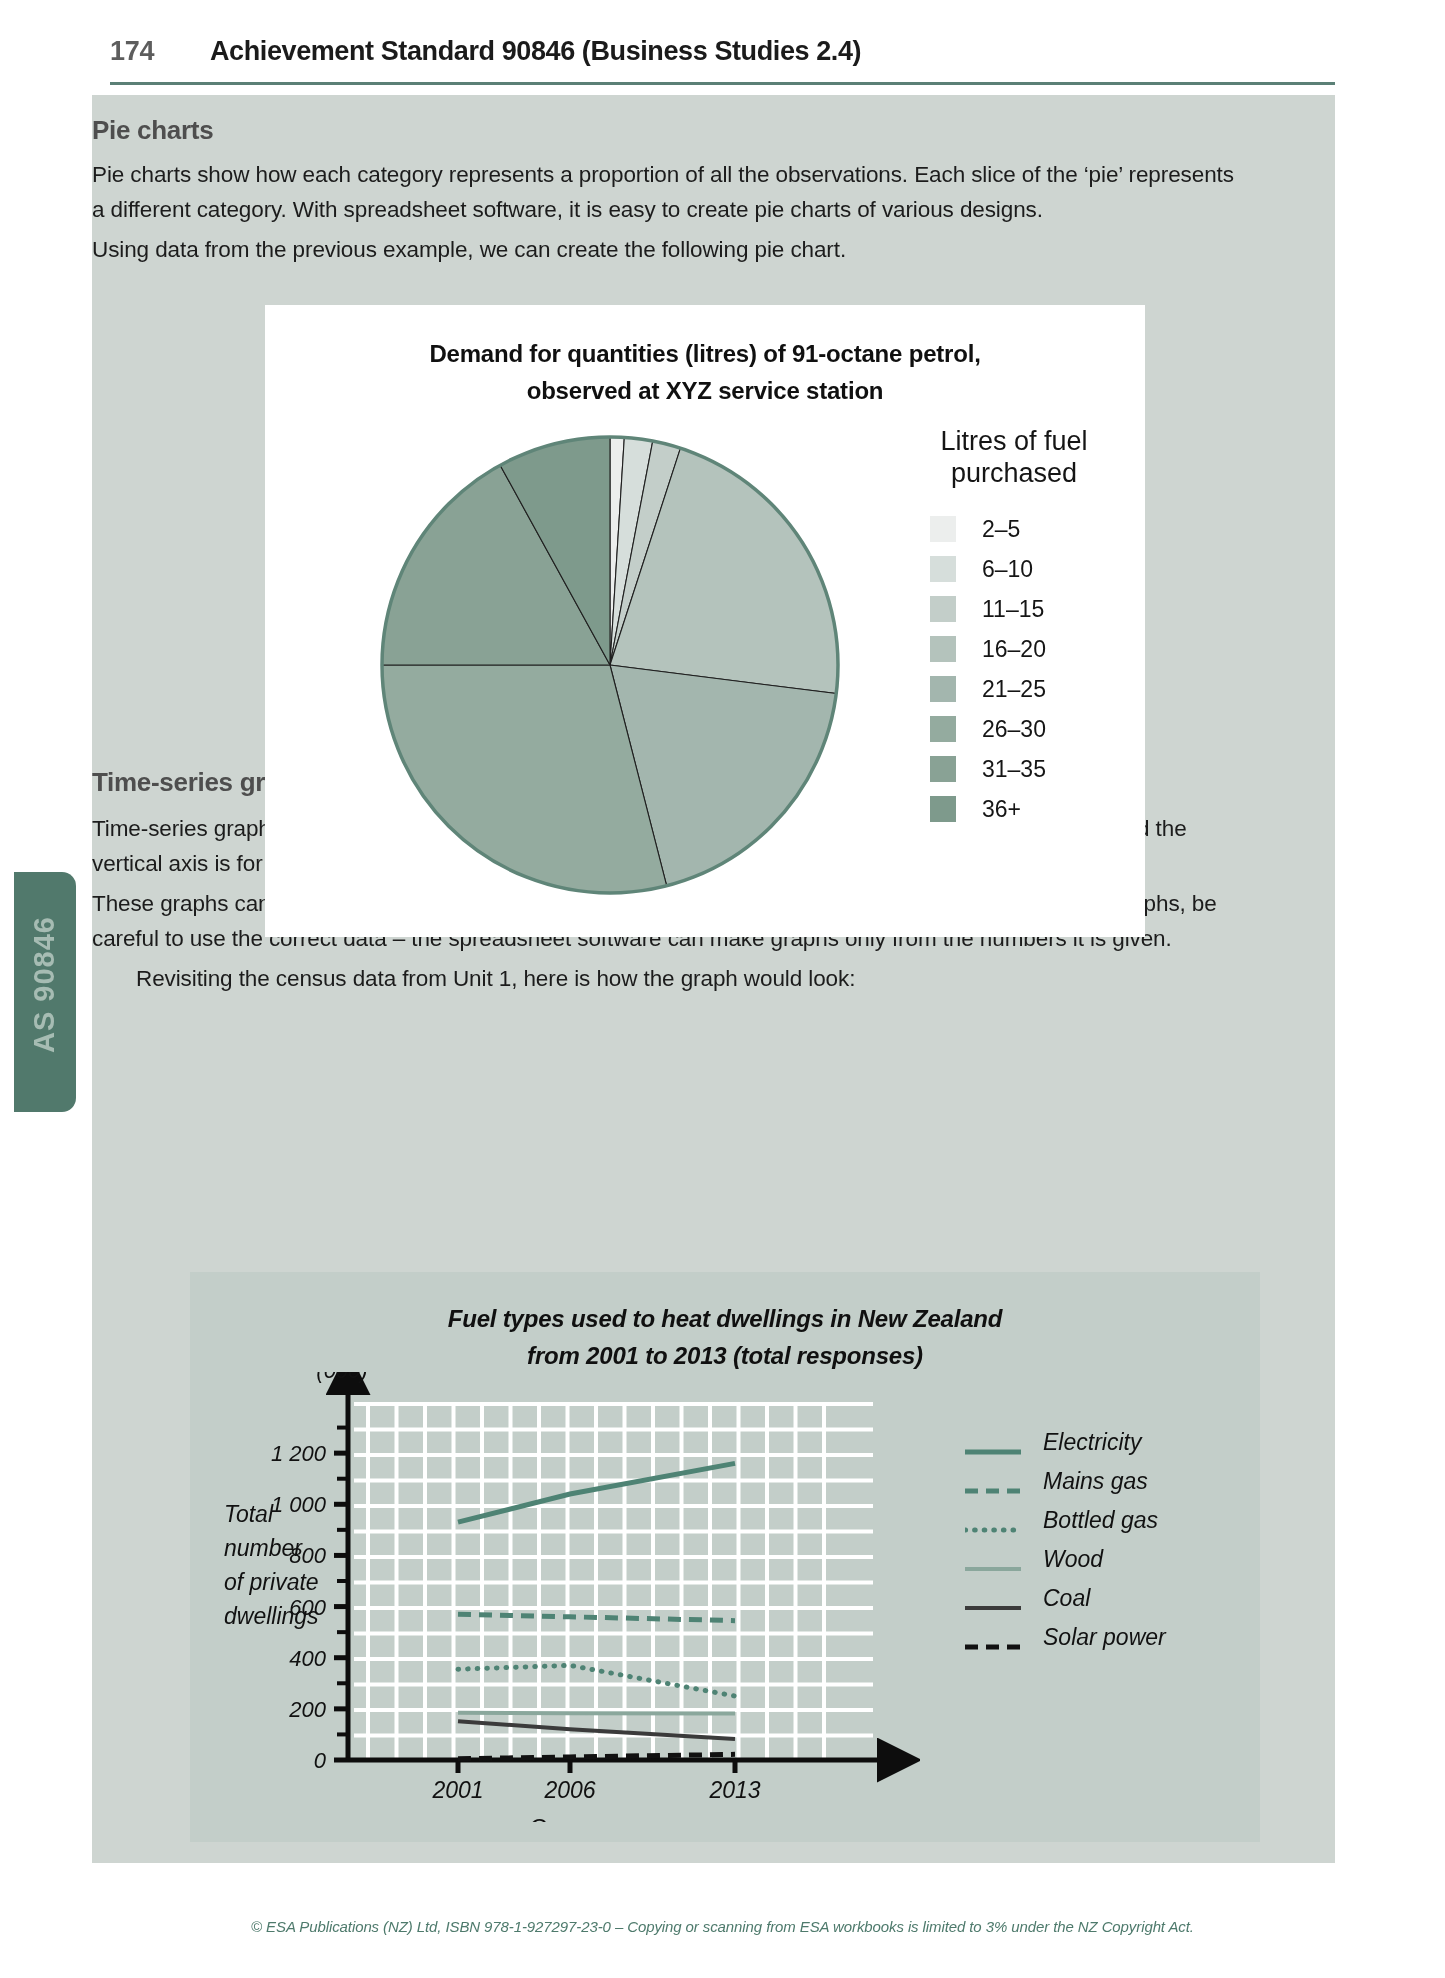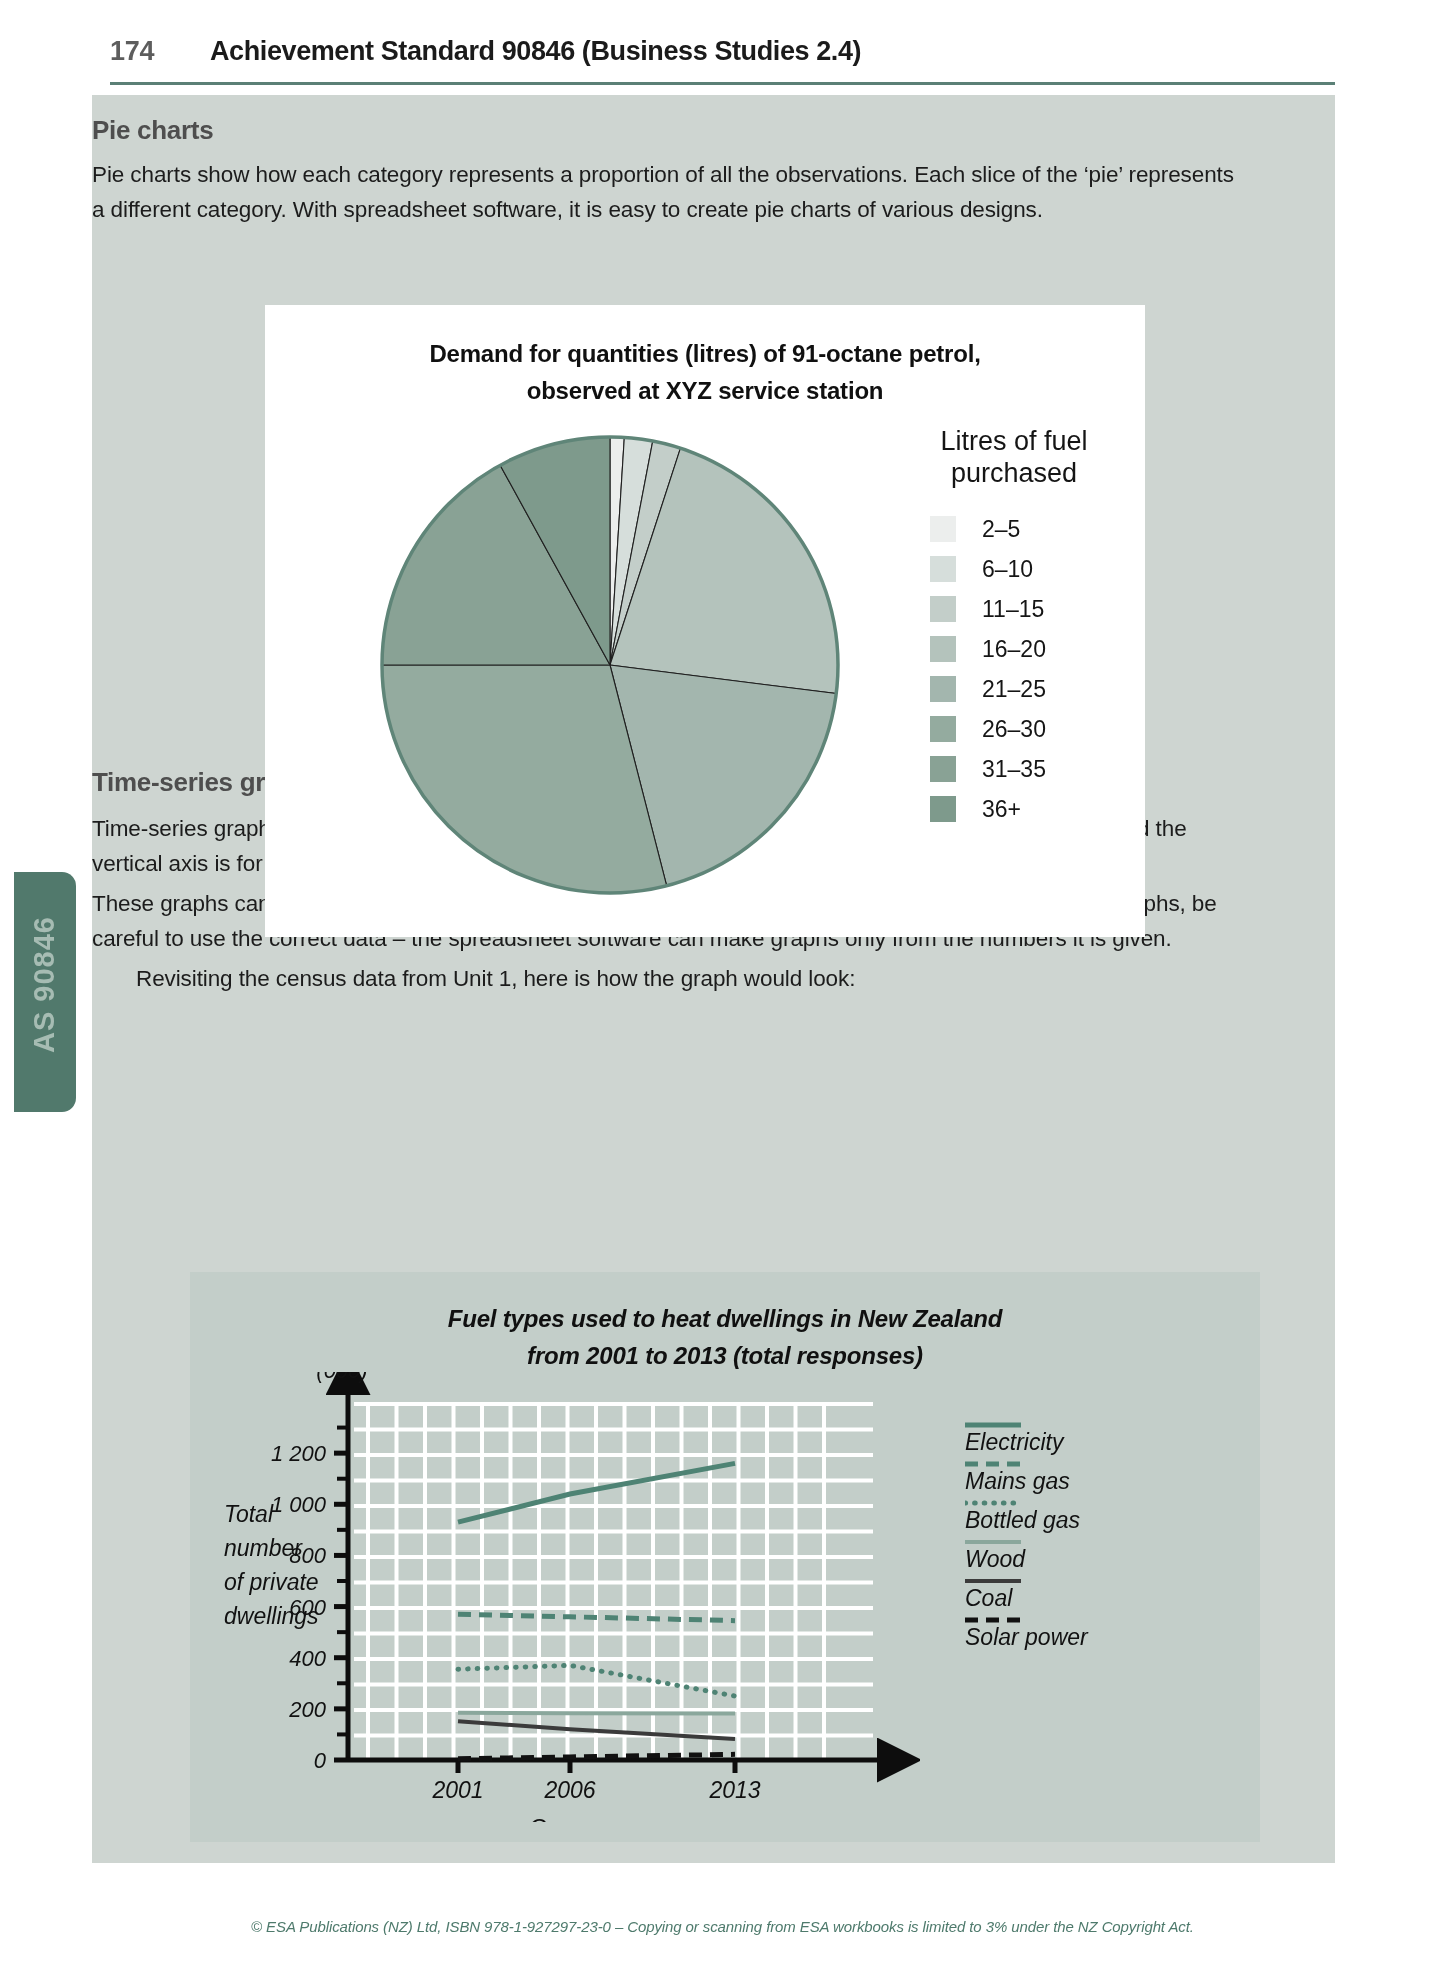--- a/index.html
+++ b/index.html
@@ -193,23 +193,22 @@
     height: 450px;
   }
   #ts-legend {
     position: absolute;
     left: 775px;
     top: 145px;
     width: 290px;
   }
   .ts-legend-row {
     display: flex;
-    align-items: flex-start;
+    align-items: flex-end;
     height: 39px;
-    flex-direction: column;
   }
   .ts-legend-mark {
     width: 56px;
     height: 12px;
     margin-right: 22px;
     flex: none;
   }
   .ts-legend-text {
     font-size: 23px;
     color: #111111;
@@ -241,20 +240,21 @@
 <div id="side-tab">
   <div id="side-tab-label">AS 90846</div>
 </div>
 
 <div id="content-panel">
 
   <div class="section-heading" style="left:0px; top:20px;">Pie charts</div>
 
   <div class="body-par" style="left:0px; top:62px; width:1150px;">Pie charts show how each category represents a proportion of all the observations. Each slice of the ‘pie’ represents a different category. With spreadsheet software, it is easy to create pie charts of various designs.</div>
 
+  <div class="body-par" style="left:0px; top:137px; width:1150px;">Using data from the previous example, we can create the following pie chart.</div>
 
   <div class="section-heading" style="left:0px; top:672px;">Time-series graphs</div>
 
   <div class="body-par" style="left:0px; top:716px; width:1155px;">Time-series graphs display data that have been collected over time. The horizontal axis shows the time and the vertical axis is for the data values.</div>
 
   <div class="body-par" style="left:0px; top:791px; width:1160px;">These graphs can show trends as time progresses. When using a spreadsheet to construct time-series graphs, be careful to use the correct data – the spreadsheet software can make graphs only from the numbers it is given.</div>
 
   <div class="body-par" style="left:0px; top:866px; width:1150px;margin-left:44px;">Revisiting the census data from Unit 1, here is how the graph would look:</div>
 </div>
 

